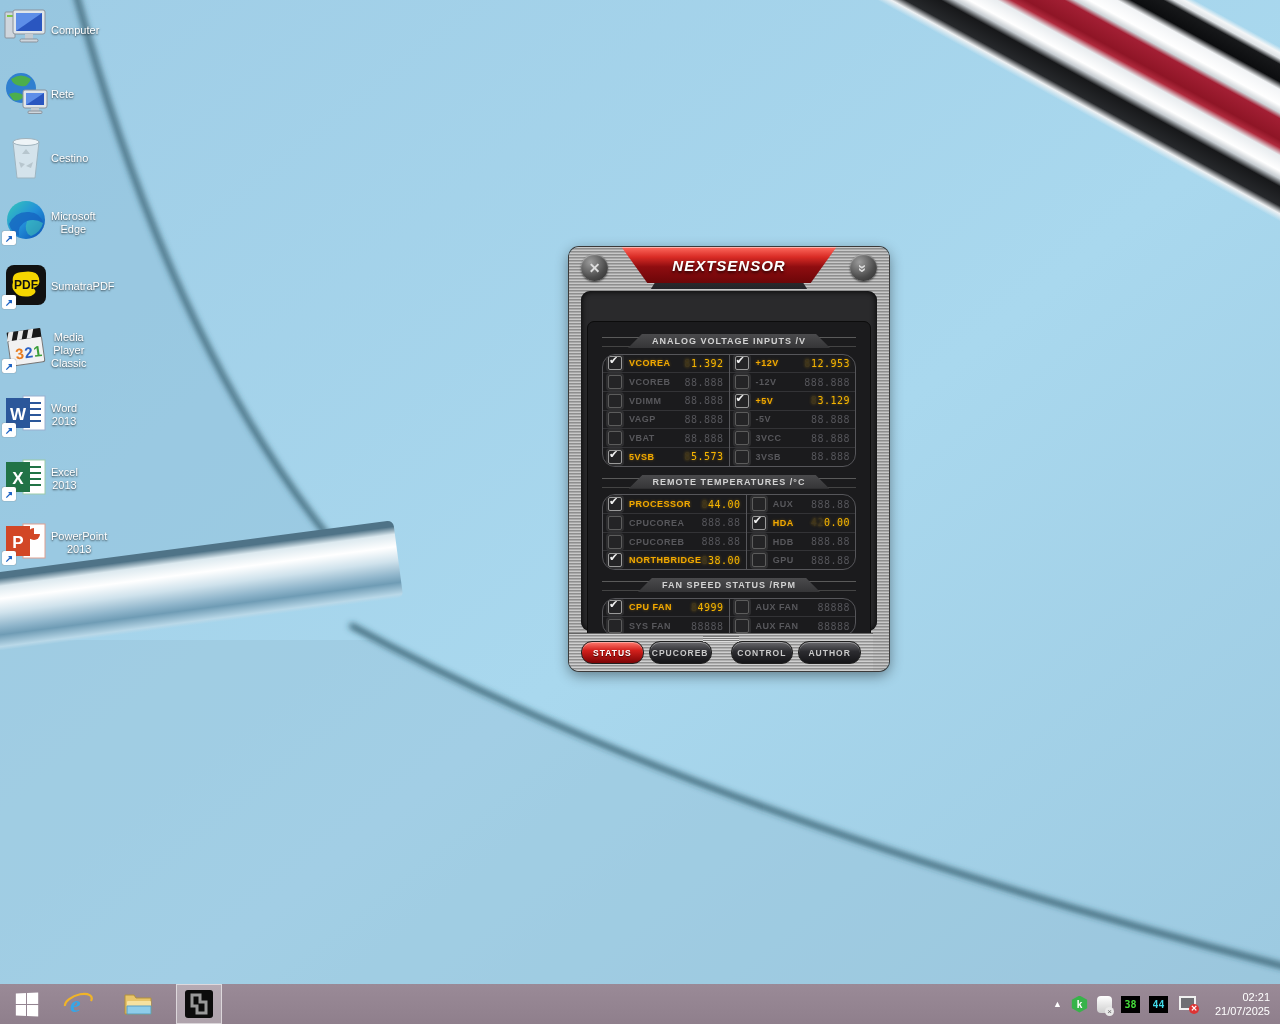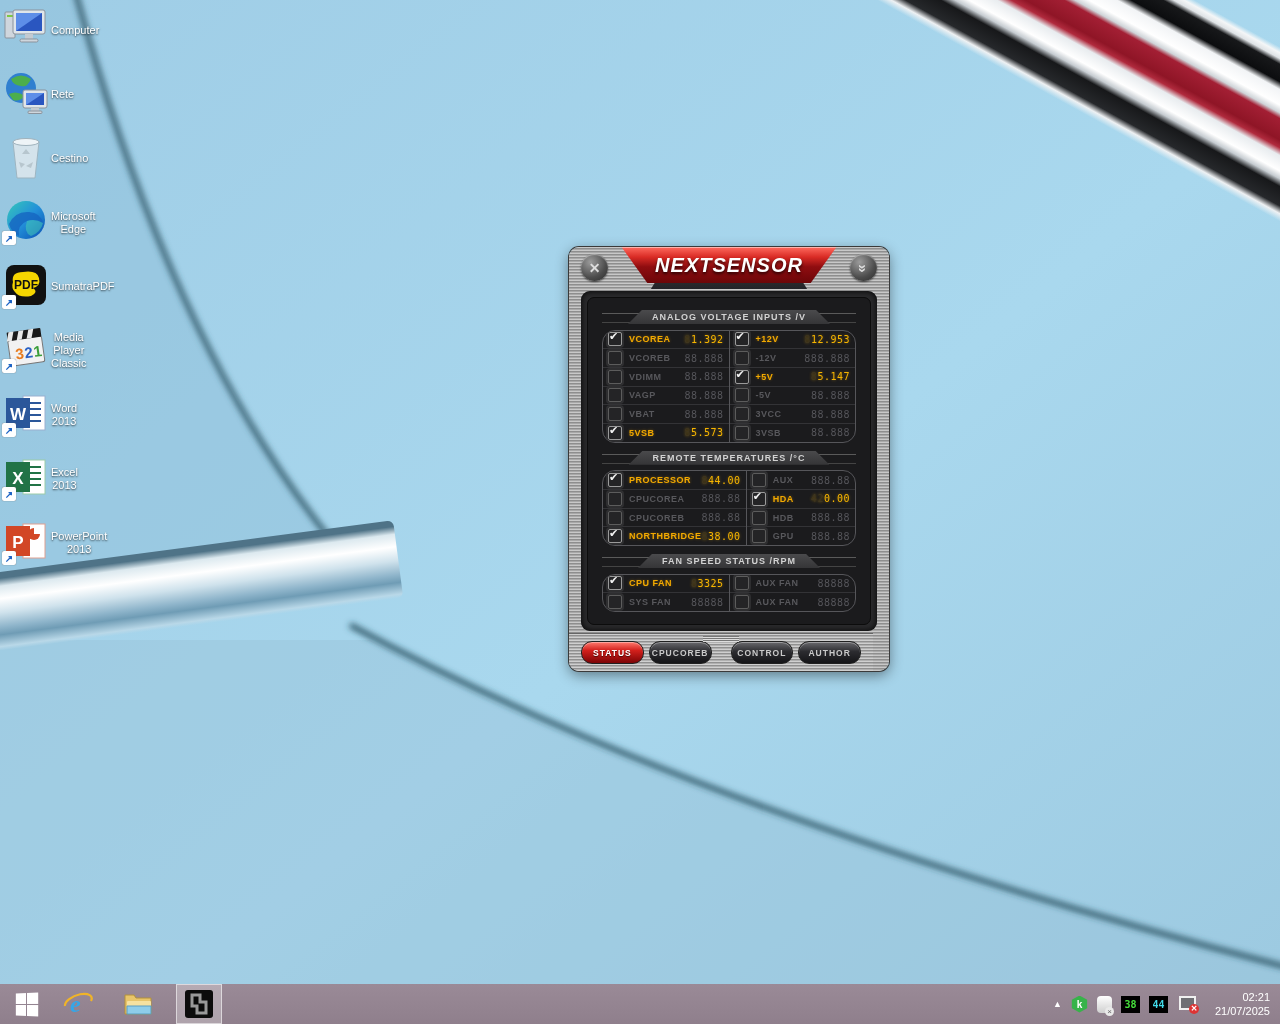--- a/index.html
+++ b/index.html
@@ -41,35 +41,35 @@
   .ns-wedge{position:absolute;top:0;height:42px;width:120px;background:
     linear-gradient(180deg,#4b4b4f,#232327);}
   .ns-wedge.l{left:95px;transform:skewX(-32deg);}
   .ns-wedge.r{right:95px;transform:skewX(32deg);}
   .ns-plate{position:absolute;left:50%;top:0;transform:translateX(-50%);
     width:215px;height:36px;
     clip-path:polygon(0 0,100% 0,88% 100%,12% 100%);
     background:linear-gradient(180deg,#ff6a5e 0%,#d92b25 28%,#8f0d10 55%,#6c0608 100%);
     display:flex;align-items:center;justify-content:center;
     box-shadow:inset 0 1px 0 rgba(255,255,255,.5);}
-  .ns-plate span{color:#fff;font-weight:bold;font-size:20px;letter-spacing:1px;
+  .ns-plate span{color:#fff;font-weight:bold;font-size:15px;letter-spacing:1px;
     font-style:italic;text-shadow:0 2px 3px rgba(0,0,0,.7);}
   .ns-btn{position:absolute;top:7px;width:27px;height:27px;border-radius:50%;
     background:radial-gradient(circle at 35% 30%,#9b9b9b,#4c4c4c 60%,#2a2a2a);
     box-shadow:0 1px 2px rgba(0,0,0,.6),inset 0 1px 1px rgba(255,255,255,.4);
     display:flex;align-items:center;justify-content:center;cursor:pointer;
     color:#ddd;font-weight:bold;}
   .ns-btn.close{left:12px;font-size:14px;}
   .ns-btn.collapse{right:12px;}
   .ns-btn.collapse span{display:inline-block;transform:rotate(90deg);font-size:15px;letter-spacing:-2px;}
   .ns-body{position:absolute;left:12px;right:12px;top:44px;bottom:40px;
     background:#2a2a2c;border-radius:9px;padding:6px;box-shadow:inset 0 0 6px #000;}
   .screen{width:100%;height:100%;background:#1b1b1d;border-radius:7px;
     border:1px solid #0c0c0c;box-sizing:border-box;padding:10px 12px 6px;
-    display:flex;flex-direction:column;}
+    display:flex;flex-direction:column;margin-top:24px;}
   .sect-h{position:relative;margin:2px 2px 4px;height:16px;}
   .sect-h .rail{position:absolute;left:0;right:0;top:3px;height:8px;
     border-top:1px solid #5a5a5a;border-bottom:1px solid #444;}
   .sect-h .tab{position:absolute;left:50%;top:0;transform:translateX(-50%);
     background:linear-gradient(180deg,#4a4a4c,#353537);
     clip-path:polygon(14px 0,calc(100% - 14px) 0,100% 100%,0 100%);
     padding:2px 24px;font-size:9px;font-weight:bold;letter-spacing:1px;
     color:#d2d2d2;white-space:nowrap;}
   .grp{border:1px solid #56565a;border-radius:13px;display:flex;
     margin:0 2px 6px;overflow:hidden;}
@@ -374,21 +374,21 @@
               <span class="val"><span class="ghost">8</span><span>12.953</span></span>
             </div>
           <div class="row">
               <span class="cb"></span>
               <span class="lbl">-12V</span>
               <span class="val"><span class="ghost"></span><span>888.888</span></span>
             </div>
           <div class="row on">
               <span class="cb"></span>
               <span class="lbl">+5V</span>
-              <span class="val"><span class="ghost">8</span><span>5.147</span></span>
+              <span class="val"><span class="ghost">8</span><span>3.129</span></span>
             </div>
           <div class="row">
               <span class="cb"></span>
               <span class="lbl">-5V</span>
               <span class="val"><span class="ghost"></span><span>88.888</span></span>
             </div>
           <div class="row">
               <span class="cb"></span>
               <span class="lbl">3VCC</span>
               <span class="val"><span class="ghost"></span><span>88.888</span></span>
@@ -455,21 +455,21 @@
 
       <div class="sect-h">
         <div class="rail"></div>
         <div class="tab">FAN SPEED STATUS /RPM</div>
       </div>
       <div class="grp">
         <div class="col">
           <div class="row on">
               <span class="cb"></span>
               <span class="lbl">CPU FAN</span>
-              <span class="val"><span class="ghost">8</span><span>3325</span></span>
+              <span class="val"><span class="ghost">8</span><span>4999</span></span>
             </div>
           <div class="row">
               <span class="cb"></span>
               <span class="lbl">SYS FAN</span>
               <span class="val"><span class="ghost"></span><span>88888</span></span>
             </div>
         </div>
         <div class="vdiv"></div>
         <div class="col">
           <div class="row">

